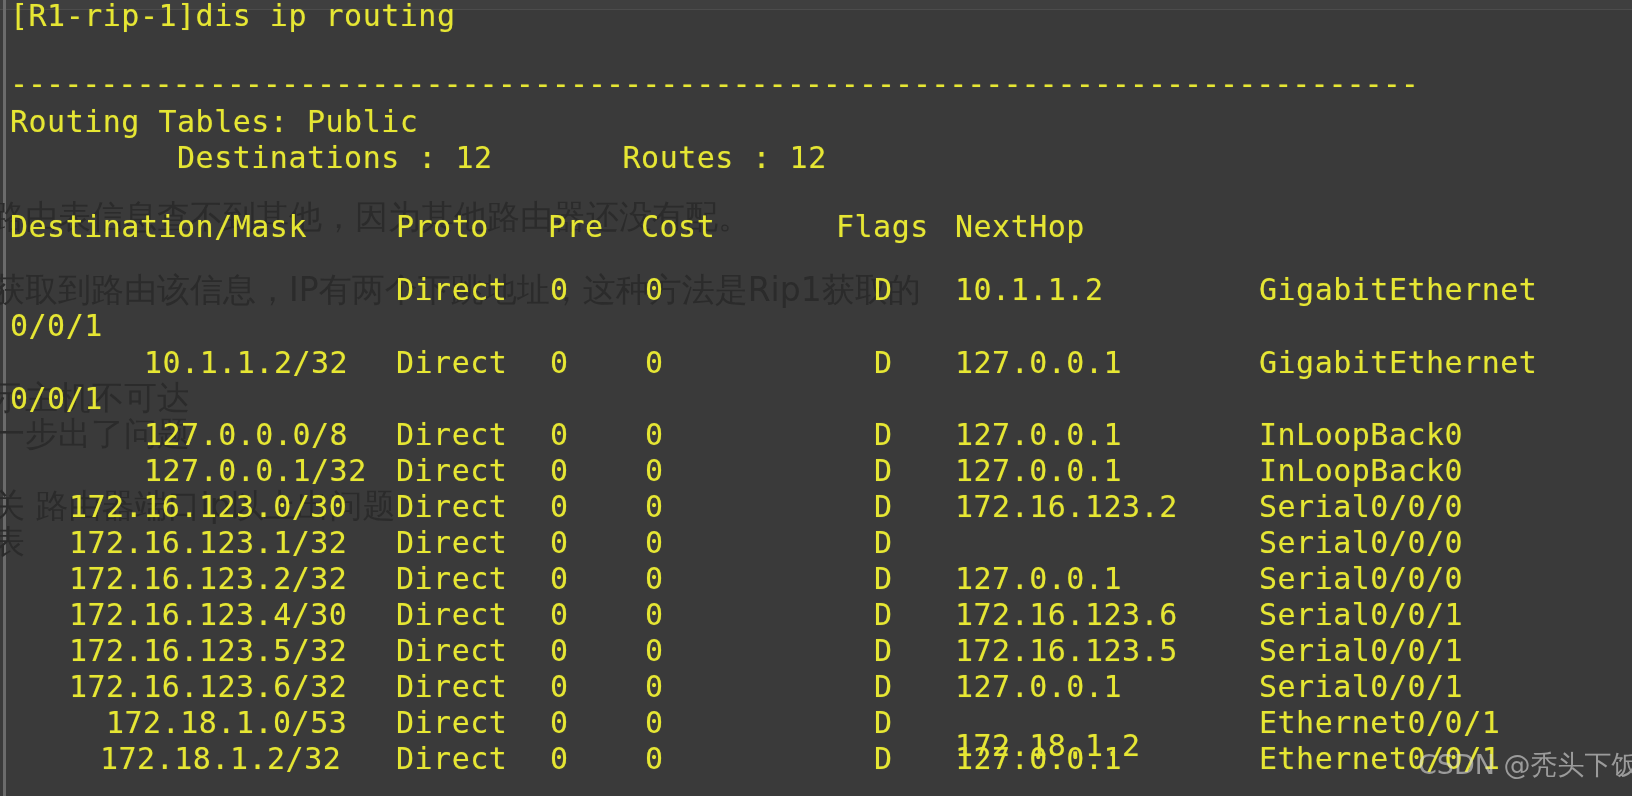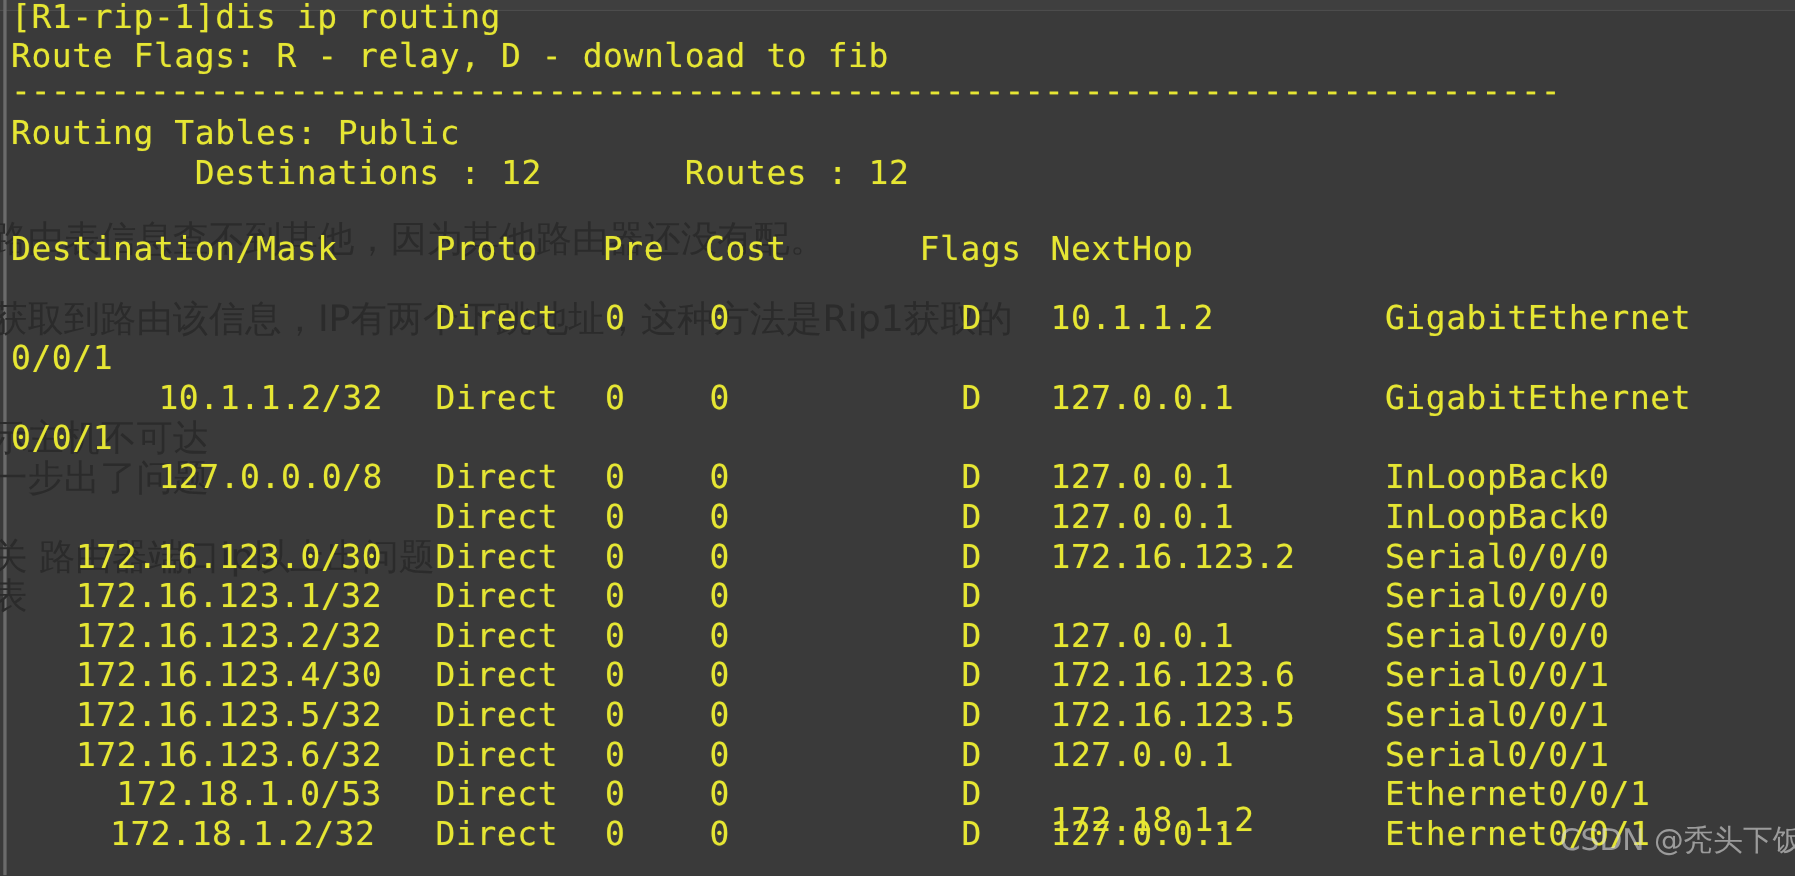--- a/index.html
+++ b/index.html
@@ -87,21 +87,20 @@
     <div class="anno" style="left:-8px;  top:380px;">示主机不可达</div>
     <div class="anno" style="left:-8px;  top:416px;">一步出了问题</div>
     <div class="anno" style="left:-8px;  top:488px;">关 路由器端口ip以上出问题</div>
     <div class="anno" style="left:-8px;  top:524px;">表</div>
   </div>
 
   <div class="term">
 
     <div class="tline" style="left:10px; top:-2px;">[R1-rip-1]dis ip routing</div>
 
-    <div class="tline" style="left:10px; top:34px;">Route Flags: R - relay, D - download to fib</div>
 
     <div class="tline" style="left:10px; top:66px; letter-spacing:0px;">------------------------------------------------------------------------------</div>
 
     <div class="tline" style="left:10px; top:104px;">Routing Tables: Public</div>
 
     <div class="tline" style="left:10px; top:140px;">         Destinations : 12       Routes : 12</div>
 
     <div class="tline" style="left:10px;   top:209px;">Destination/Mask</div>
     <div class="tline" style="left:396px;  top:209px;">Proto</div>
     <div class="tline" style="left:548px;  top:209px;">Pre</div>
@@ -127,20 +126,21 @@
     <div class="tline" style="left:10px;   top:381px;">0/0/1</div>
 
     <div class="tline" style="left:144px;  top:417px;">127.0.0.0/8</div>
     <div class="tline" style="left:396px;  top:417px;">Direct</div>
     <div class="tline" style="left:550px;  top:417px;">0</div>
     <div class="tline" style="left:645px;  top:417px;">0</div>
     <div class="tline" style="left:874px;  top:417px;">D</div>
     <div class="tline" style="left:955px;  top:417px;">127.0.0.1</div>
     <div class="tline" style="left:1259px; top:417px;">InLoopBack0</div>
 
+    <div class="tline" style="left:144px;  top:453px;">127.0.0.1/32</div>
     <div class="tline" style="left:396px;  top:453px;">Direct</div>
     <div class="tline" style="left:550px;  top:453px;">0</div>
     <div class="tline" style="left:645px;  top:453px;">0</div>
     <div class="tline" style="left:874px;  top:453px;">D</div>
     <div class="tline" style="left:955px;  top:453px;">127.0.0.1</div>
     <div class="tline" style="left:1259px; top:453px;">InLoopBack0</div>
 
     <div class="tline" style="left:69px;   top:489px;">172.16.123.0/30</div>
     <div class="tline" style="left:396px;  top:489px;">Direct</div>
     <div class="tline" style="left:550px;  top:489px;">0</div>

